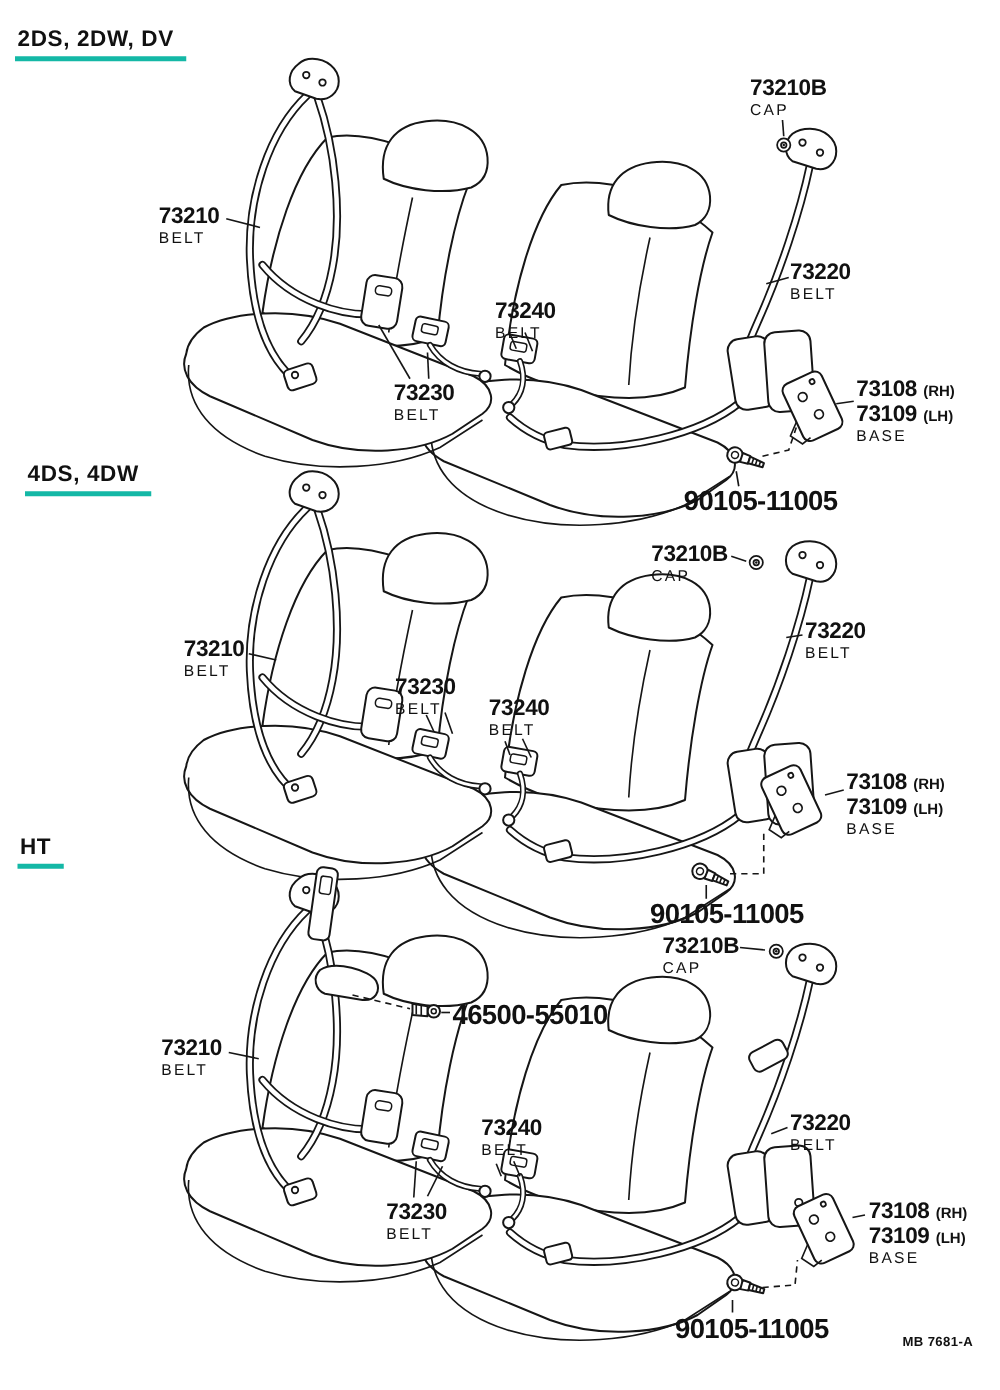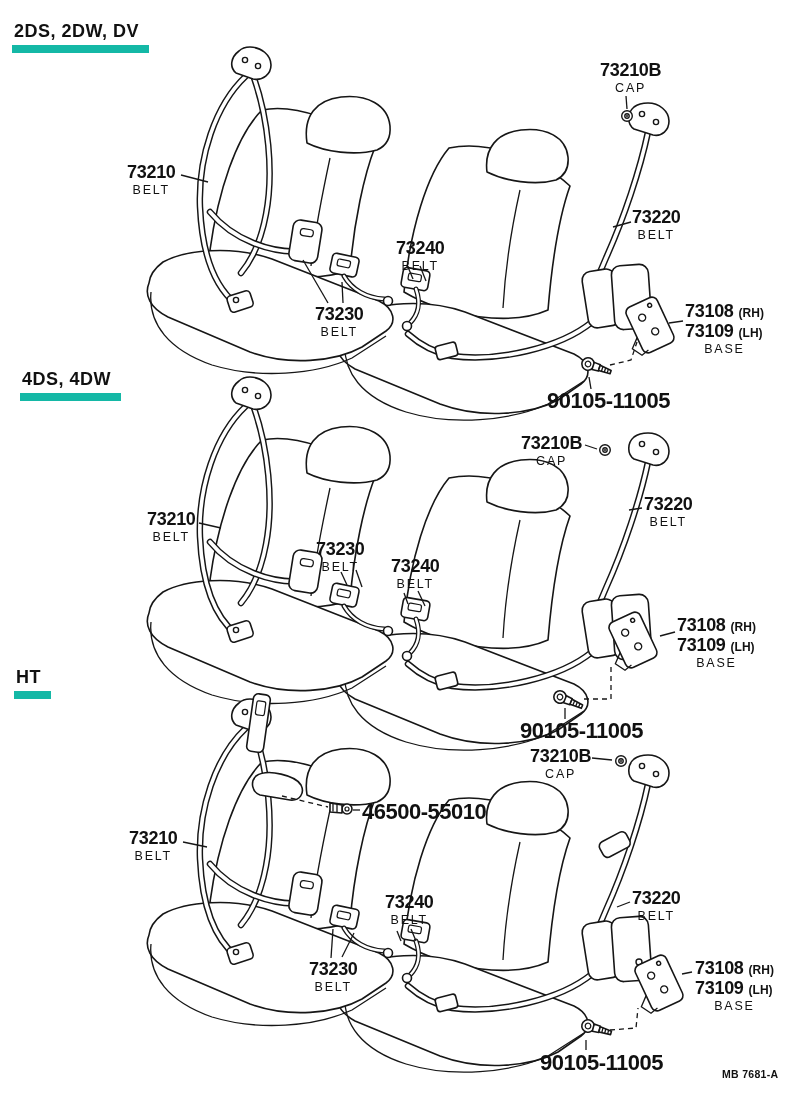--- a/index.html
+++ b/index.html
@@ -12,28 +12,28 @@
   .bo {fill:none;stroke:#161616;stroke-width:6.5;stroke-linecap:round;}
   .bi {fill:none;stroke:#fff;stroke-width:3.6;stroke-linecap:round;}
   .so {fill:none;stroke:#161616;stroke-width:5;stroke-linecap:round;}
   .si {fill:none;stroke:#fff;stroke-width:2.4;stroke-linecap:round;}
   .h  {fill:#fff;stroke:#161616;stroke-width:1.6;stroke-linejoin:round;}
   .hc {fill:#fff;stroke:#161616;stroke-width:1.4;}
   .hc2{fill:#fff;stroke:#161616;stroke-width:1.2;}
   .ld {stroke:#161616;stroke-width:1.3;}
   .dash{stroke:#161616;stroke-width:1.3;stroke-dasharray:5 4;fill:none;}
   
-  .lbl{position:absolute;z-index:2;line-height:1;text-align:center;}
+  .lbl{position:absolute;z-index:2;line-height:1;}
   .part{font-weight:700;font-size:18px;letter-spacing:-0.3px;white-space:nowrap;}
   .part.long{font-size:22px;letter-spacing:-0.5px;}
   .sub{font-weight:400;font-size:12.5px;letter-spacing:1.8px;margin-top:3px;}
   .row{display:flex;align-items:baseline;gap:5px;margin-bottom:2px;}
   .paren{font-weight:700;font-size:12px;letter-spacing:0;}
   .heading{position:absolute;z-index:2;font-weight:700;font-size:18px;letter-spacing:0.5px;
-           border-bottom:8px solid #14b8a6;padding:0 10px 5px 2px;line-height:1;text-align:center;}
+           border-bottom:4px solid #14b8a6;padding:0 10px 5px 2px;line-height:1;text-align:center;}
   .code{position:absolute;z-index:2;font-weight:700;font-size:10.5px;letter-spacing:0.3px;}
 </style>
 </head>
 <body>
 
 <div id="page">
 
 <svg id="art" width="800" height="1112" viewBox="0 0 800 1112">
   <defs>
     <g id="seatpair">

